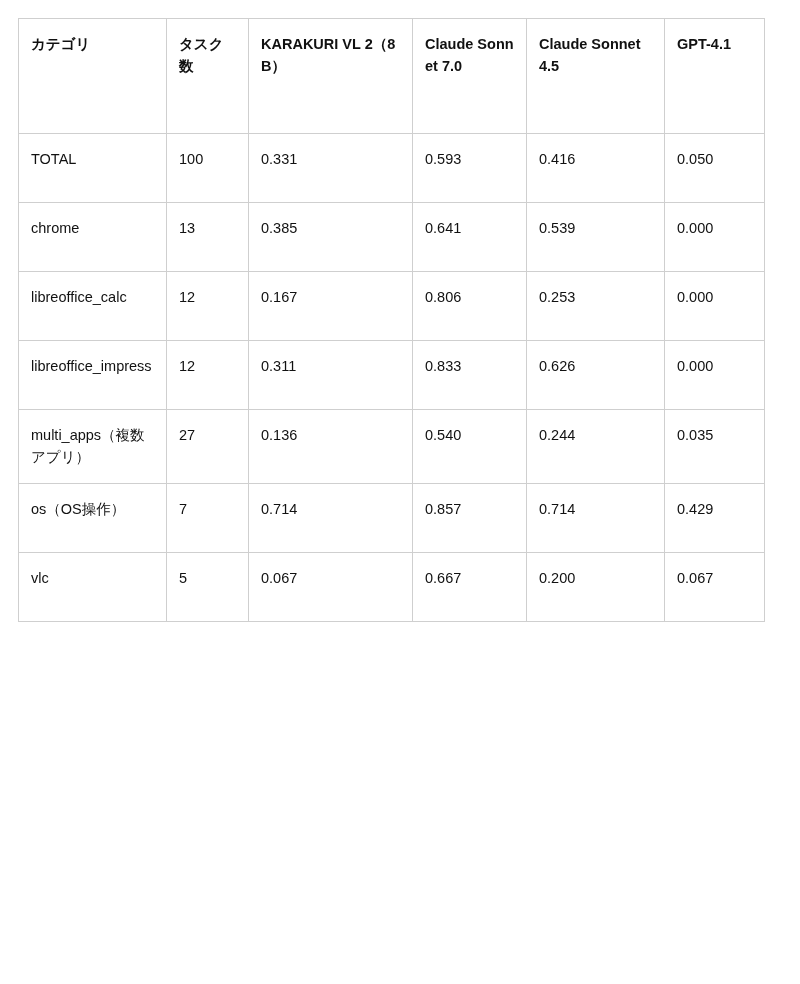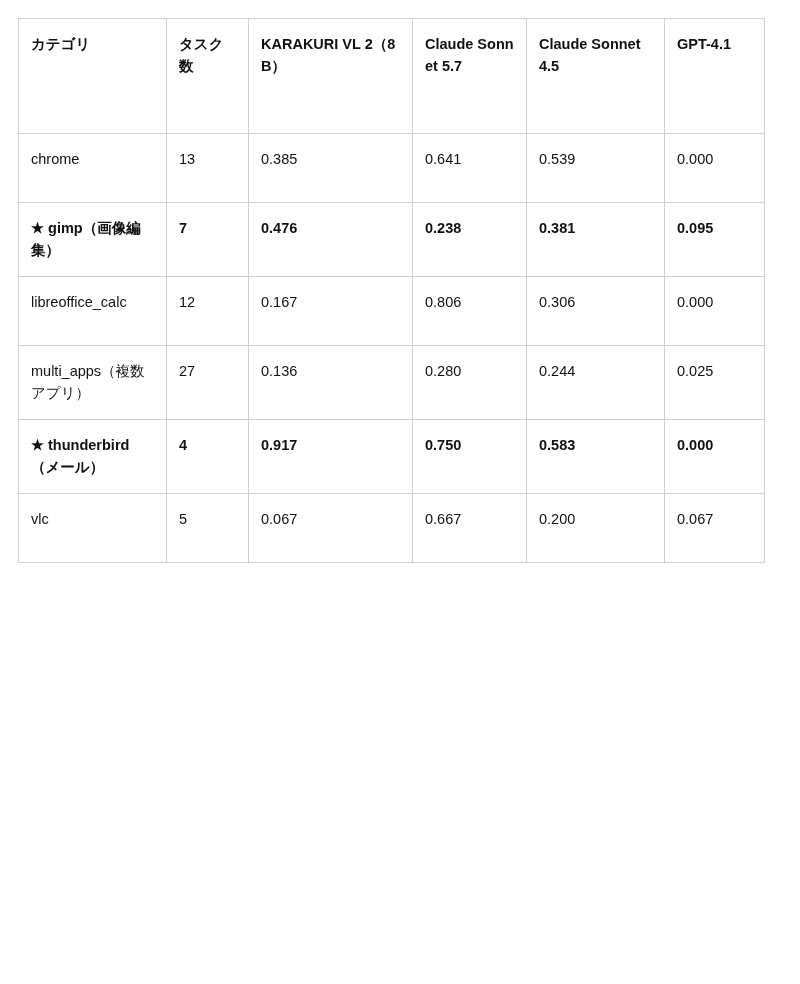--- a/index.html
+++ b/index.html
@@ -65,65 +65,73 @@
       <col class="c-m1">
       <col class="c-m2">
       <col class="c-m3">
       <col class="c-m4">
     </colgroup>
     <thead>
       <tr>
         <th>カテゴリ</th>
         <th>タスク数</th>
         <th>KARAKURI VL 2（8B）</th>
-        <th>Claude Sonnet 5.7</th>
+        <th>Claude Sonnet 7.0</th>
         <th>Claude Sonnet 4.5</th>
         <th>GPT-4.1</th>
       </tr>
     </thead>
     <tbody>
+      <tr>
+        <td>TOTAL</td>
+        <td>100</td>
+        <td>0.331</td>
+        <td>0.593</td>
+        <td>0.416</td>
+        <td>0.050</td>
+      </tr>
       <tr>
         <td>chrome</td>
         <td>13</td>
         <td>0.385</td>
         <td>0.641</td>
         <td>0.539</td>
         <td>0.000</td>
       </tr>
-      <tr class="highlight">
-        <td>★ gimp（画像編集）</td>
-        <td>7</td>
-        <td>0.476</td>
-        <td>0.238</td>
-        <td>0.381</td>
-        <td>0.095</td>
-      </tr>
       <tr>
         <td>libreoffice_calc</td>
         <td>12</td>
         <td>0.167</td>
         <td>0.806</td>
-        <td>0.306</td>
+        <td>0.253</td>
+        <td>0.000</td>
+      </tr>
+      <tr>
+        <td>libreoffice_impress</td>
+        <td>12</td>
+        <td>0.311</td>
+        <td>0.833</td>
+        <td>0.626</td>
         <td>0.000</td>
       </tr>
       <tr>
         <td>multi_apps（複数アプリ）</td>
         <td>27</td>
         <td>0.136</td>
-        <td>0.280</td>
+        <td>0.540</td>
         <td>0.244</td>
-        <td>0.025</td>
+        <td>0.035</td>
       </tr>
-      <tr class="highlight">
-        <td>★ thunderbird（メール）</td>
-        <td>4</td>
-        <td>0.917</td>
-        <td>0.750</td>
-        <td>0.583</td>
-        <td>0.000</td>
+      <tr>
+        <td>os（OS操作）</td>
+        <td>7</td>
+        <td>0.714</td>
+        <td>0.857</td>
+        <td>0.714</td>
+        <td>0.429</td>
       </tr>
       <tr>
         <td>vlc</td>
         <td>5</td>
         <td>0.067</td>
         <td>0.667</td>
         <td>0.200</td>
         <td>0.067</td>
       </tr>
     </tbody>

